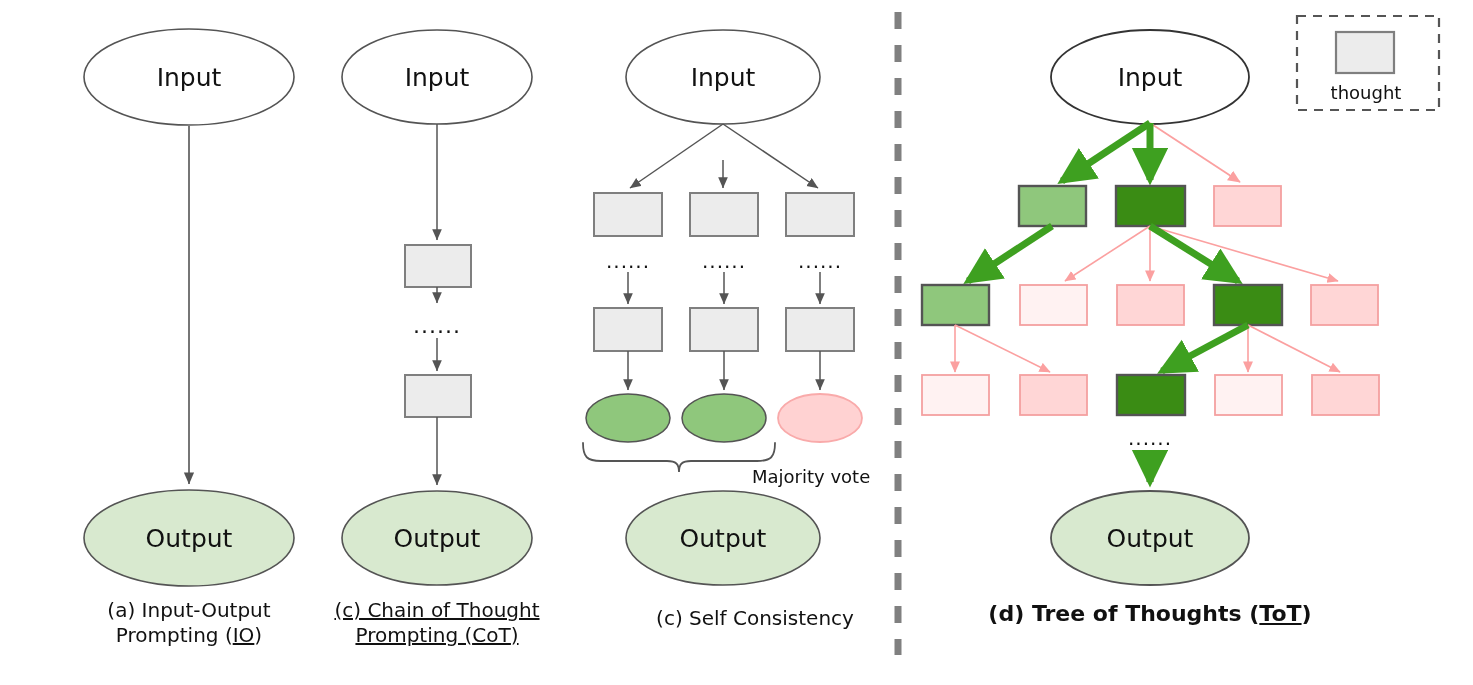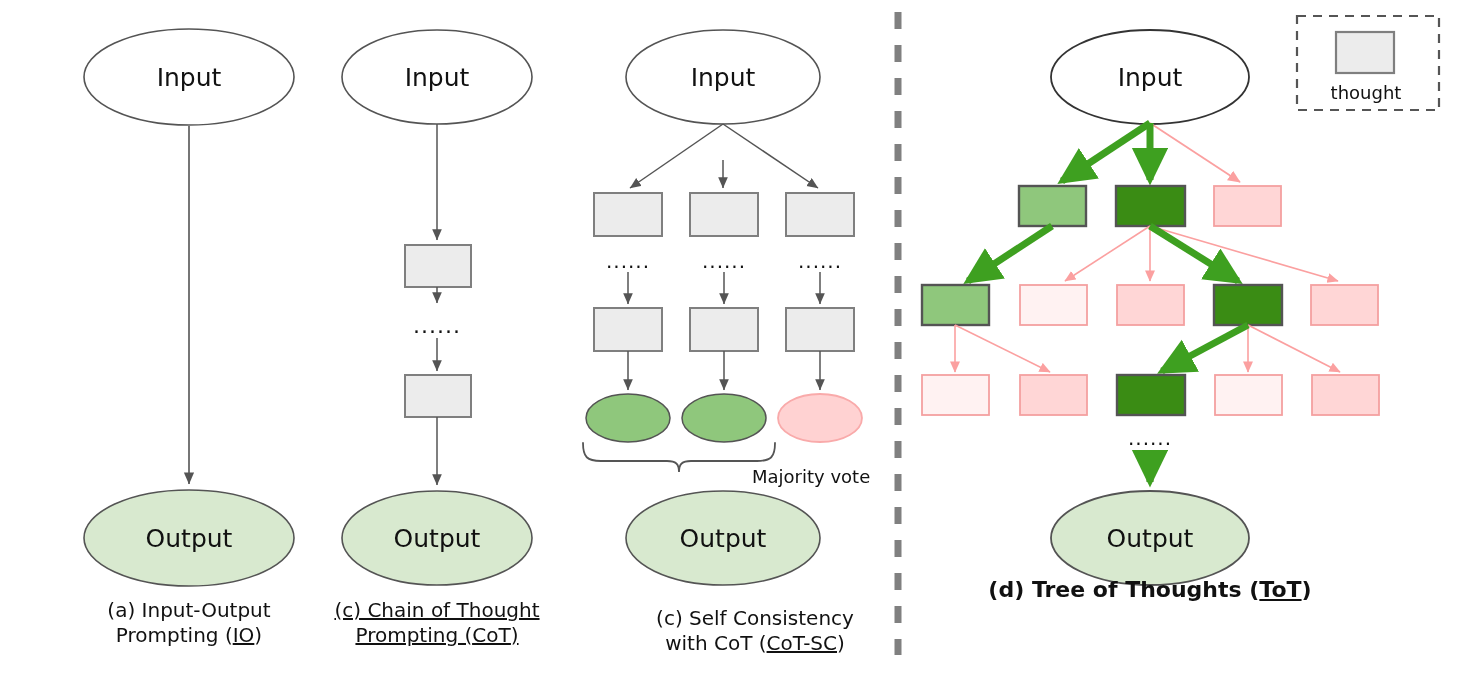--- a/index.html
+++ b/index.html
@@ -162,20 +162,19 @@
     <div><span>Prompting (</span><span class="u">IO</span><span>)</span></div>
   </div>
 
   <div class="cap" style="left:312px; top:598px; width:250px;text-decoration:underline;">
     <div>(c) Chain of Thought</div>
     <div><span>Prompting (</span><span class="u">CoT</span><span>)</span></div>
   </div>
 
   <div class="cap" style="left:630px; top:598px; width:250px;margin-top:8px;">
     <div>(c) Self Consistency</div>
-    <div><span>with CoT (</span><span class="u">CoT-SC</span><span>)</span></div>
   </div>
 
-  <div class="cap bold" style="left:975px; top:576px; width:350px;">
+  <div class="cap bold" style="left:975px; top:600px; width:350px;">
     <div><span>(d) Tree of Thoughts (</span><span class="u">ToT</span><span>)</span></div>
   </div>
 
 </div>
 
 </body></html>

